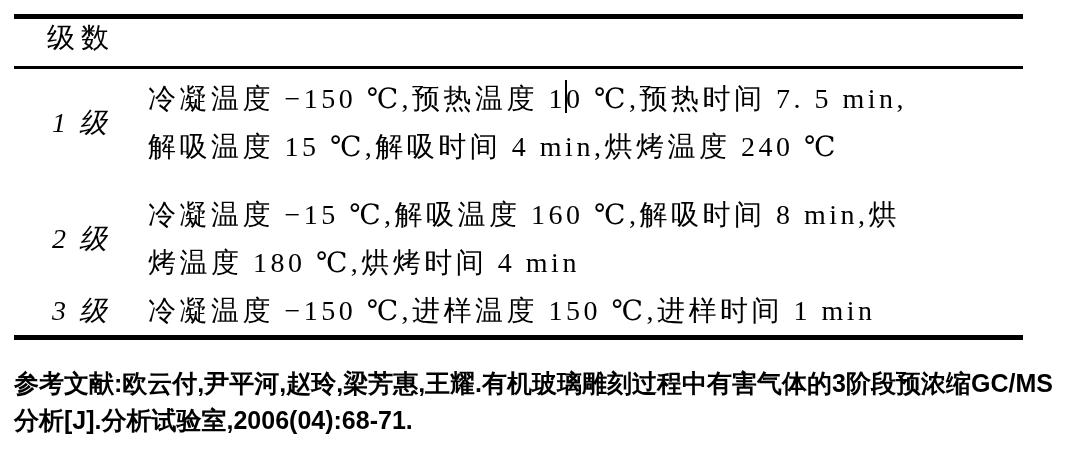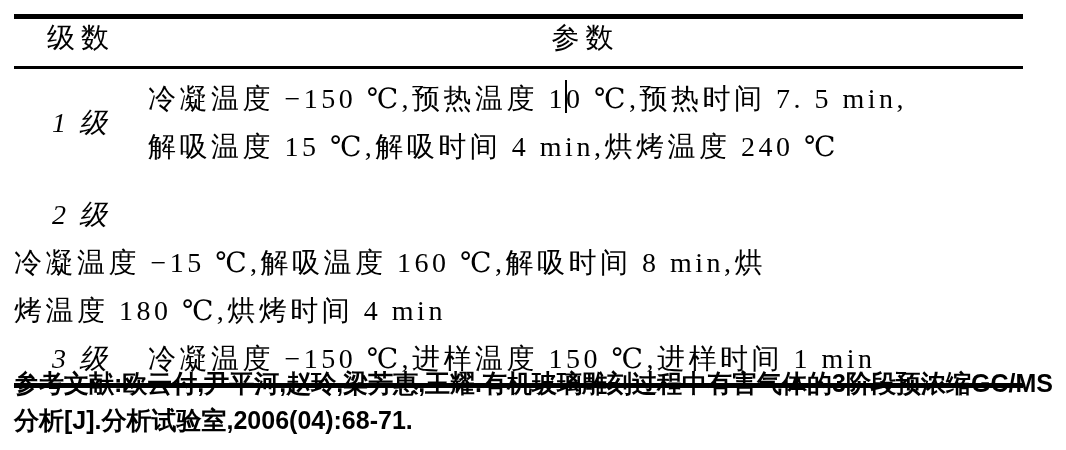--- a/index.html
+++ b/index.html
@@ -39,21 +39,21 @@
     flex: 1;
     text-align: center;
     letter-spacing: 6px;
   }
   .trow {
     display: flex;
     font-size: 28px;
     line-height: 48px;
   }
   .trow-1 { padding: 6px 0 10px 0; }
-  .trow-2 { padding: 10px 0 0 0; flex-direction: column; }
+  .trow-2 { padding: 10px 0 0 0; }
   .trow-3 { padding: 0; }
   .cell-level {
     width: 134px;
     display: flex;
     align-items: center;
     justify-content: center;
     letter-spacing: 3px;
     white-space: pre;
     font-style: italic;
   }
@@ -85,21 +85,20 @@
   .ref-line {
     white-space: nowrap;
   }
 </style>
 </head>
 <body>
 
 <div class="doc-table">
   <div class="thead">
     <div class="th-level">级数</div>
-    <div class="th-params">参数</div>
   </div>
 
   <div class="trow trow-1">
     <div class="cell-level">1 级</div>
     <div class="cell-params">
       <div class="param-line">冷凝温度 −150 ℃,预热温度 10 ℃,预热时间 7. 5 min,</div>
       <div class="param-line">解吸温度 15 ℃,解吸时间 4 min,烘烤温度 240 ℃</div>
     </div>
   </div>
 

